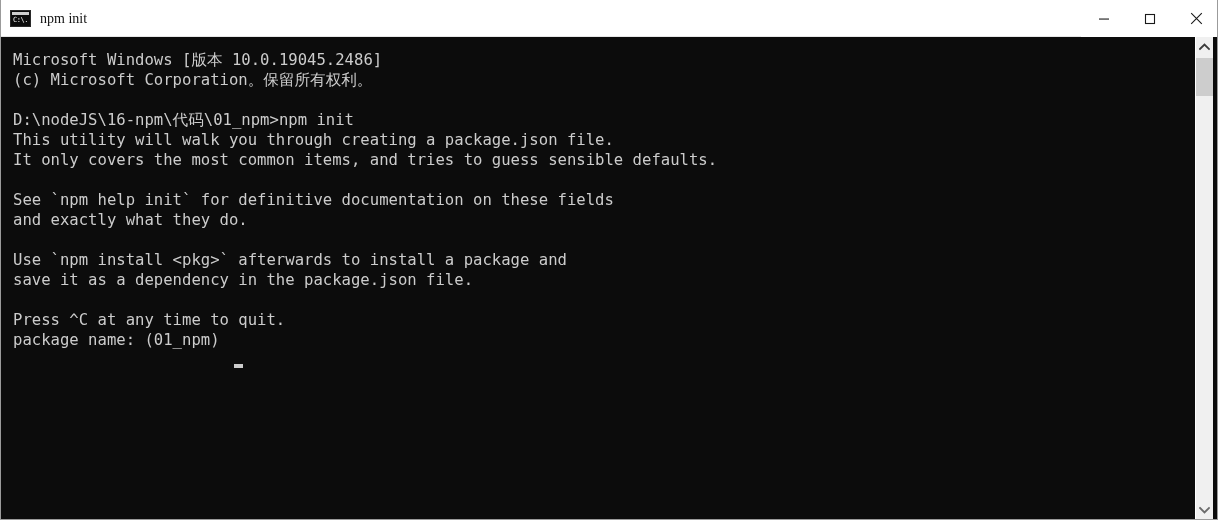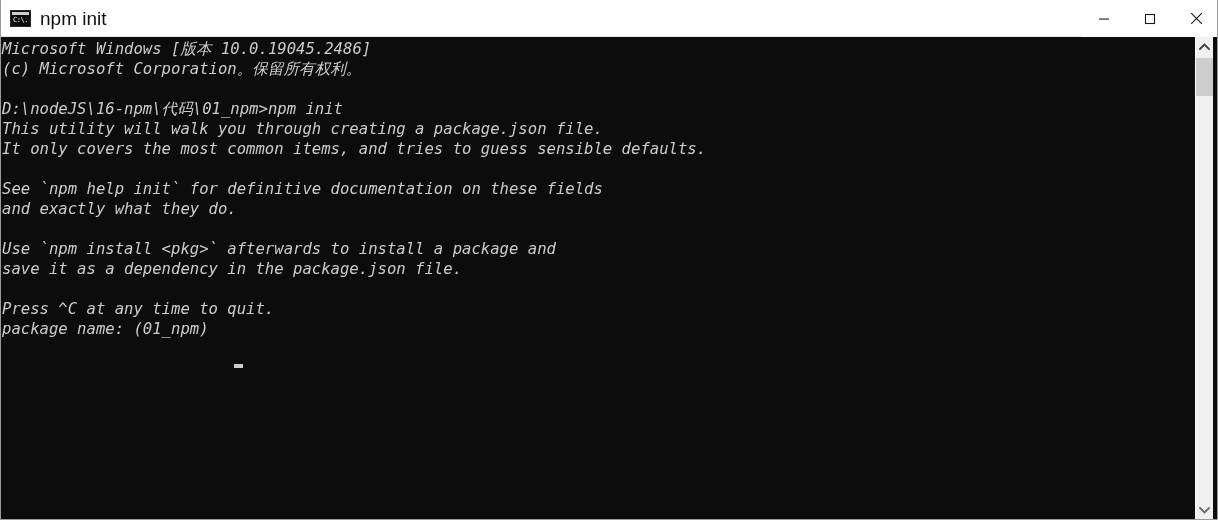--- a/index.html
+++ b/index.html
@@ -75,24 +75,25 @@
     bottom: 0;
     color: #f2f2f2;
     font-family: "DejaVu Sans Mono", monospace;
     font-size: 7px;
     line-height: 11px;
     text-align: center;
     letter-spacing: -0.5px;
   }
 
   #window-title {
-    font-size: 19px;
+    font-size: 14px;
     color: #111111;
     line-height: 37px;
     white-space: nowrap;
+    font-family: Liberation Serif, serif;
   }
 
   #window-controls {
     display: flex;
     height: 100%;
     flex: 0 0 auto;
   }
   .win-btn {
     width: 46px;
     height: 37px;
@@ -108,30 +109,29 @@
     position: absolute;
     left: 0;
     top: 37px;
     width: 1196px;
     height: 482px;
     background: #0c0c0c;
     overflow: hidden;
   }
 
   #term-text {
-    margin: 0;
+    margin: 11px;
     padding: 2px 0 0 1px;
     color: #cccccc;
     font-family: "DejaVu Sans Mono", "Liberation Mono", monospace;
     font-size: 15.6px;
     line-height: 20px;
     letter-spacing: 0px;
     white-space: pre;
     word-break: keep-all;
-    font-style: italic;
   }
 
   .cursor {
     display: inline-block;
     width: 9px;
     height: 4px;
     background: #cccccc;
     vertical-align: baseline;
     margin-left: 10px;
     position: relative;

